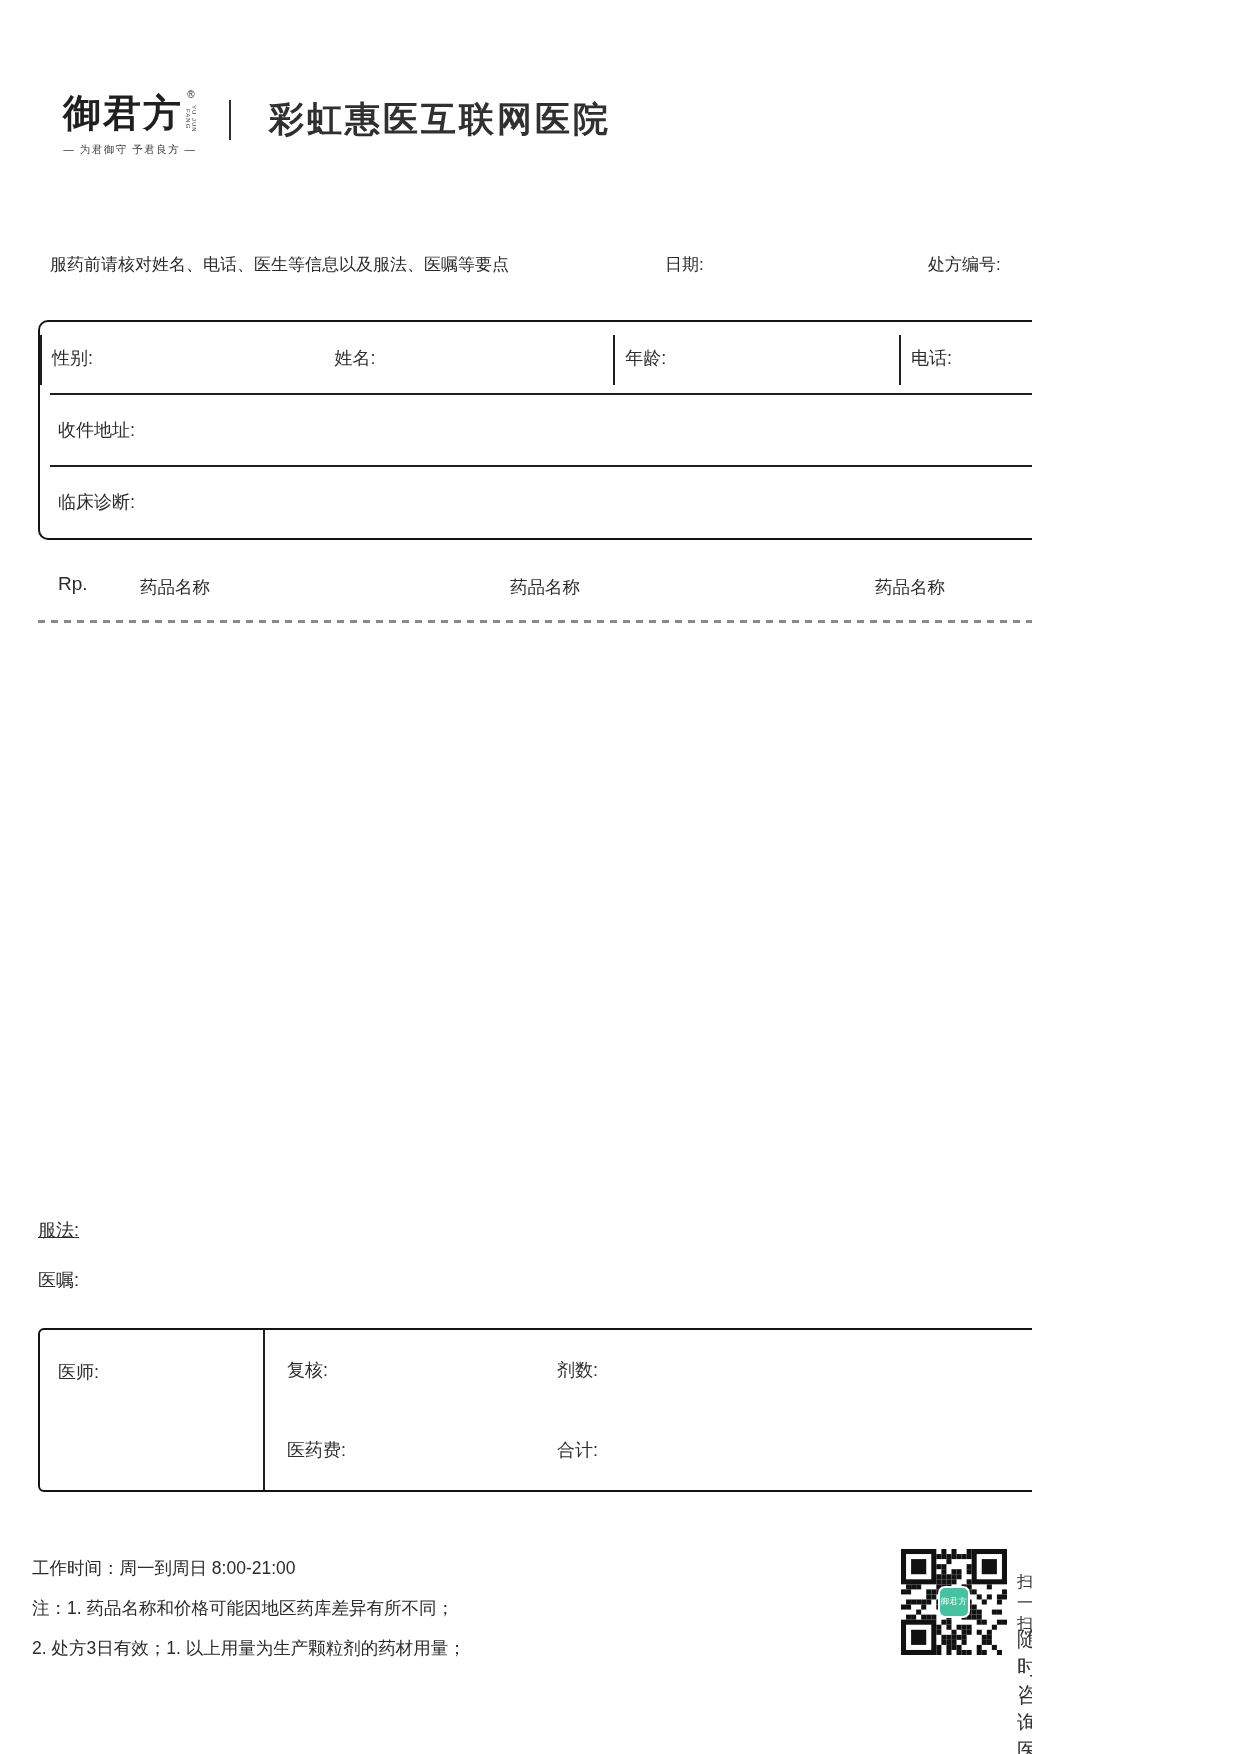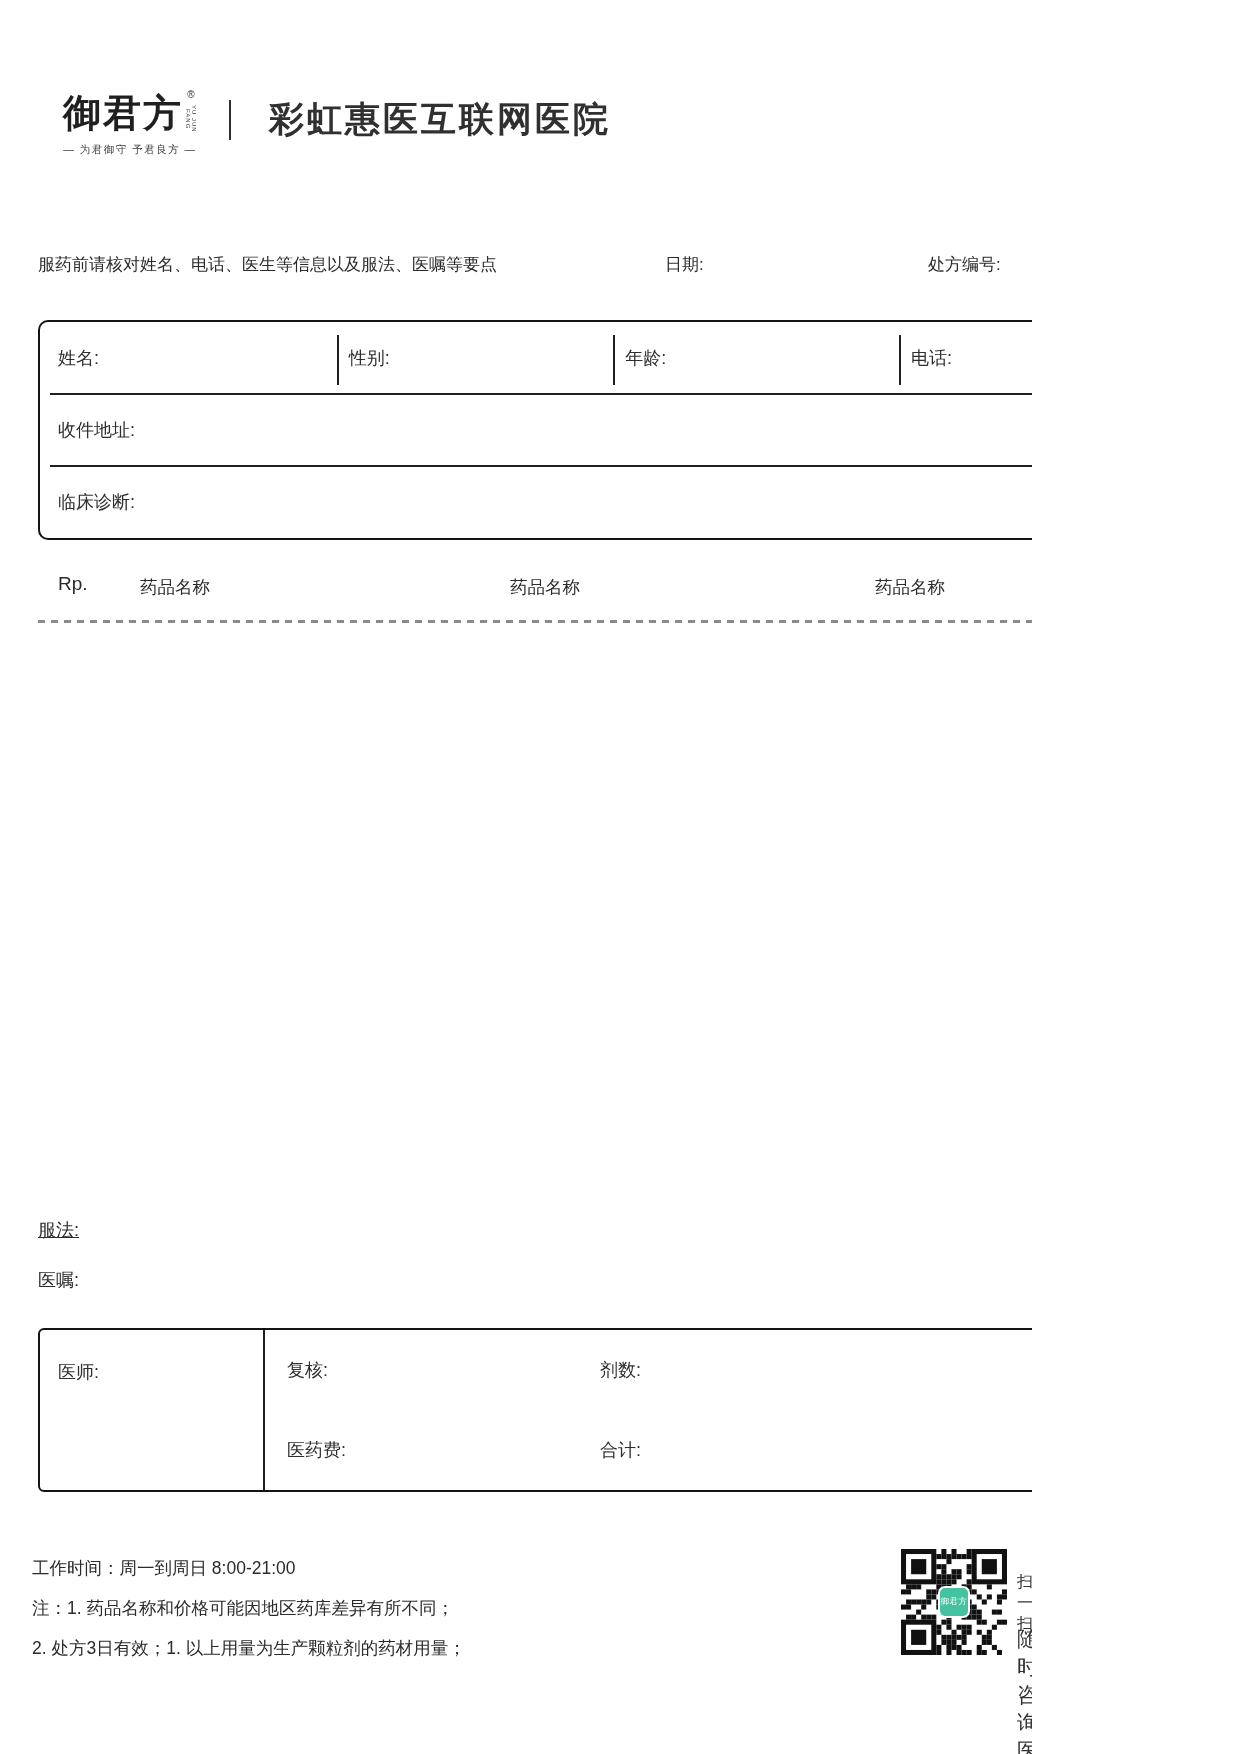--- a/index.html
+++ b/index.html
@@ -21,21 +21,21 @@
   .logo-vert {
     writing-mode:vertical-rl; font-size:6px; letter-spacing:1px; color:#444;
     margin-top:2px; height:34px; overflow:hidden;
   }
   .logo-tagline { margin-top:7px; font-size:10.5px; letter-spacing:1.5px; color:#3a3a3a; white-space:nowrap; }
   .header-divider { width:2px; height:40px; background:#2f2f2f; margin:10px 0 0 24px; }
   .hospital-name {
     margin:6px 0 0 38px; font-size:35px; font-weight:800; letter-spacing:3px; color:#303030; white-space:nowrap;
   }
   
-  .notice-hint  { position:absolute; left:38px;  top:253px; font-size:17px; color:#2b2b2b; }
+  .notice-hint  { position:absolute; left:50px;  top:253px; font-size:17px; color:#2b2b2b; }
   .notice-date  { position:absolute; left:665px; top:253px; font-size:17px; color:#2b2b2b; }
   .notice-rxno  { position:absolute; left:928px; top:253px; font-size:17px; color:#2b2b2b; }
   
   .patient-box {
     position:absolute; left:38px; top:320px; width:1017px; height:220px;
     border:2.5px solid #141414; border-radius:10px;
     display:flex; flex-direction:column;
   }
   .pbox-row { position:relative; flex:1; display:flex; align-items:center; font-size:18px; }
   .pbox-row.sep::after {
@@ -63,21 +63,21 @@
   .advice-label { position:absolute; left:38px; top:1268px; font-size:18px; color:#2b2b2b; }
   
   .review-box {
     position:absolute; left:38px; top:1328px; width:1017px; height:164px;
     border:2.5px solid #141414; border-radius:6px; display:flex;
   }
   .review-left {
     width:22.2%; border-right:2px solid #1f1f1f; padding:30px 0 0 18px; font-size:18px;
   }
   .review-right { flex:1; display:flex; flex-direction:column; }
-  .review-row { flex:1; display:flex; align-items:center; font-size:18px;gap:43px; }
+  .review-row { flex:1; display:flex; align-items:center; font-size:18px; }
   .review-cell-a { width:292px; padding-left:22px; }
   
   .footer-notes { position:absolute; left:32px; top:1548px; font-size:17.5px; line-height:40px; color:#2b2b2b; }
   .qr-wrap { position:absolute; left:901px; top:1549px; width:106px; height:106px; }
   .qr-wrap svg { width:106px; height:106px; display:block; }
   .qr-logo {
     position:absolute; left:37px; top:37px; width:32px; height:32px; border-radius:7px;
     background:#45c2a0; border:2px solid #ffffff;
     display:flex; align-items:center; justify-content:center;
     color:#ffffff; font-size:8.5px; letter-spacing:0.5px;
@@ -104,26 +104,26 @@
     <div class="header-divider"></div>
     <h1 class="hospital-name">彩虹惠医互联网医院</h1>
   </div>
 
   <div class="notice-hint">服药前请核对姓名、电话、医生等信息以及服法、医嘱等要点</div>
   <div class="notice-date">日期:</div>
   <div class="notice-rxno">处方编号:</div>
 
   <div class="patient-box">
     <div class="pbox-row sep">
-      <div class="pcell w1">
-        <span>姓名:</span>
-      </div>
       <div class="pcell w2 with-line">
         <span class="vline"></span>
         <span>性别:</span>
+      </div>
+      <div class="pcell w1">
+        <span>姓名:</span>
       </div>
       <div class="pcell w3 with-line">
         <span class="vline"></span>
         <span>年龄:</span>
       </div>
       <div class="pcell w4 with-line">
         <span class="vline"></span>
         <span>电话:</span>
       </div>
     </div>

